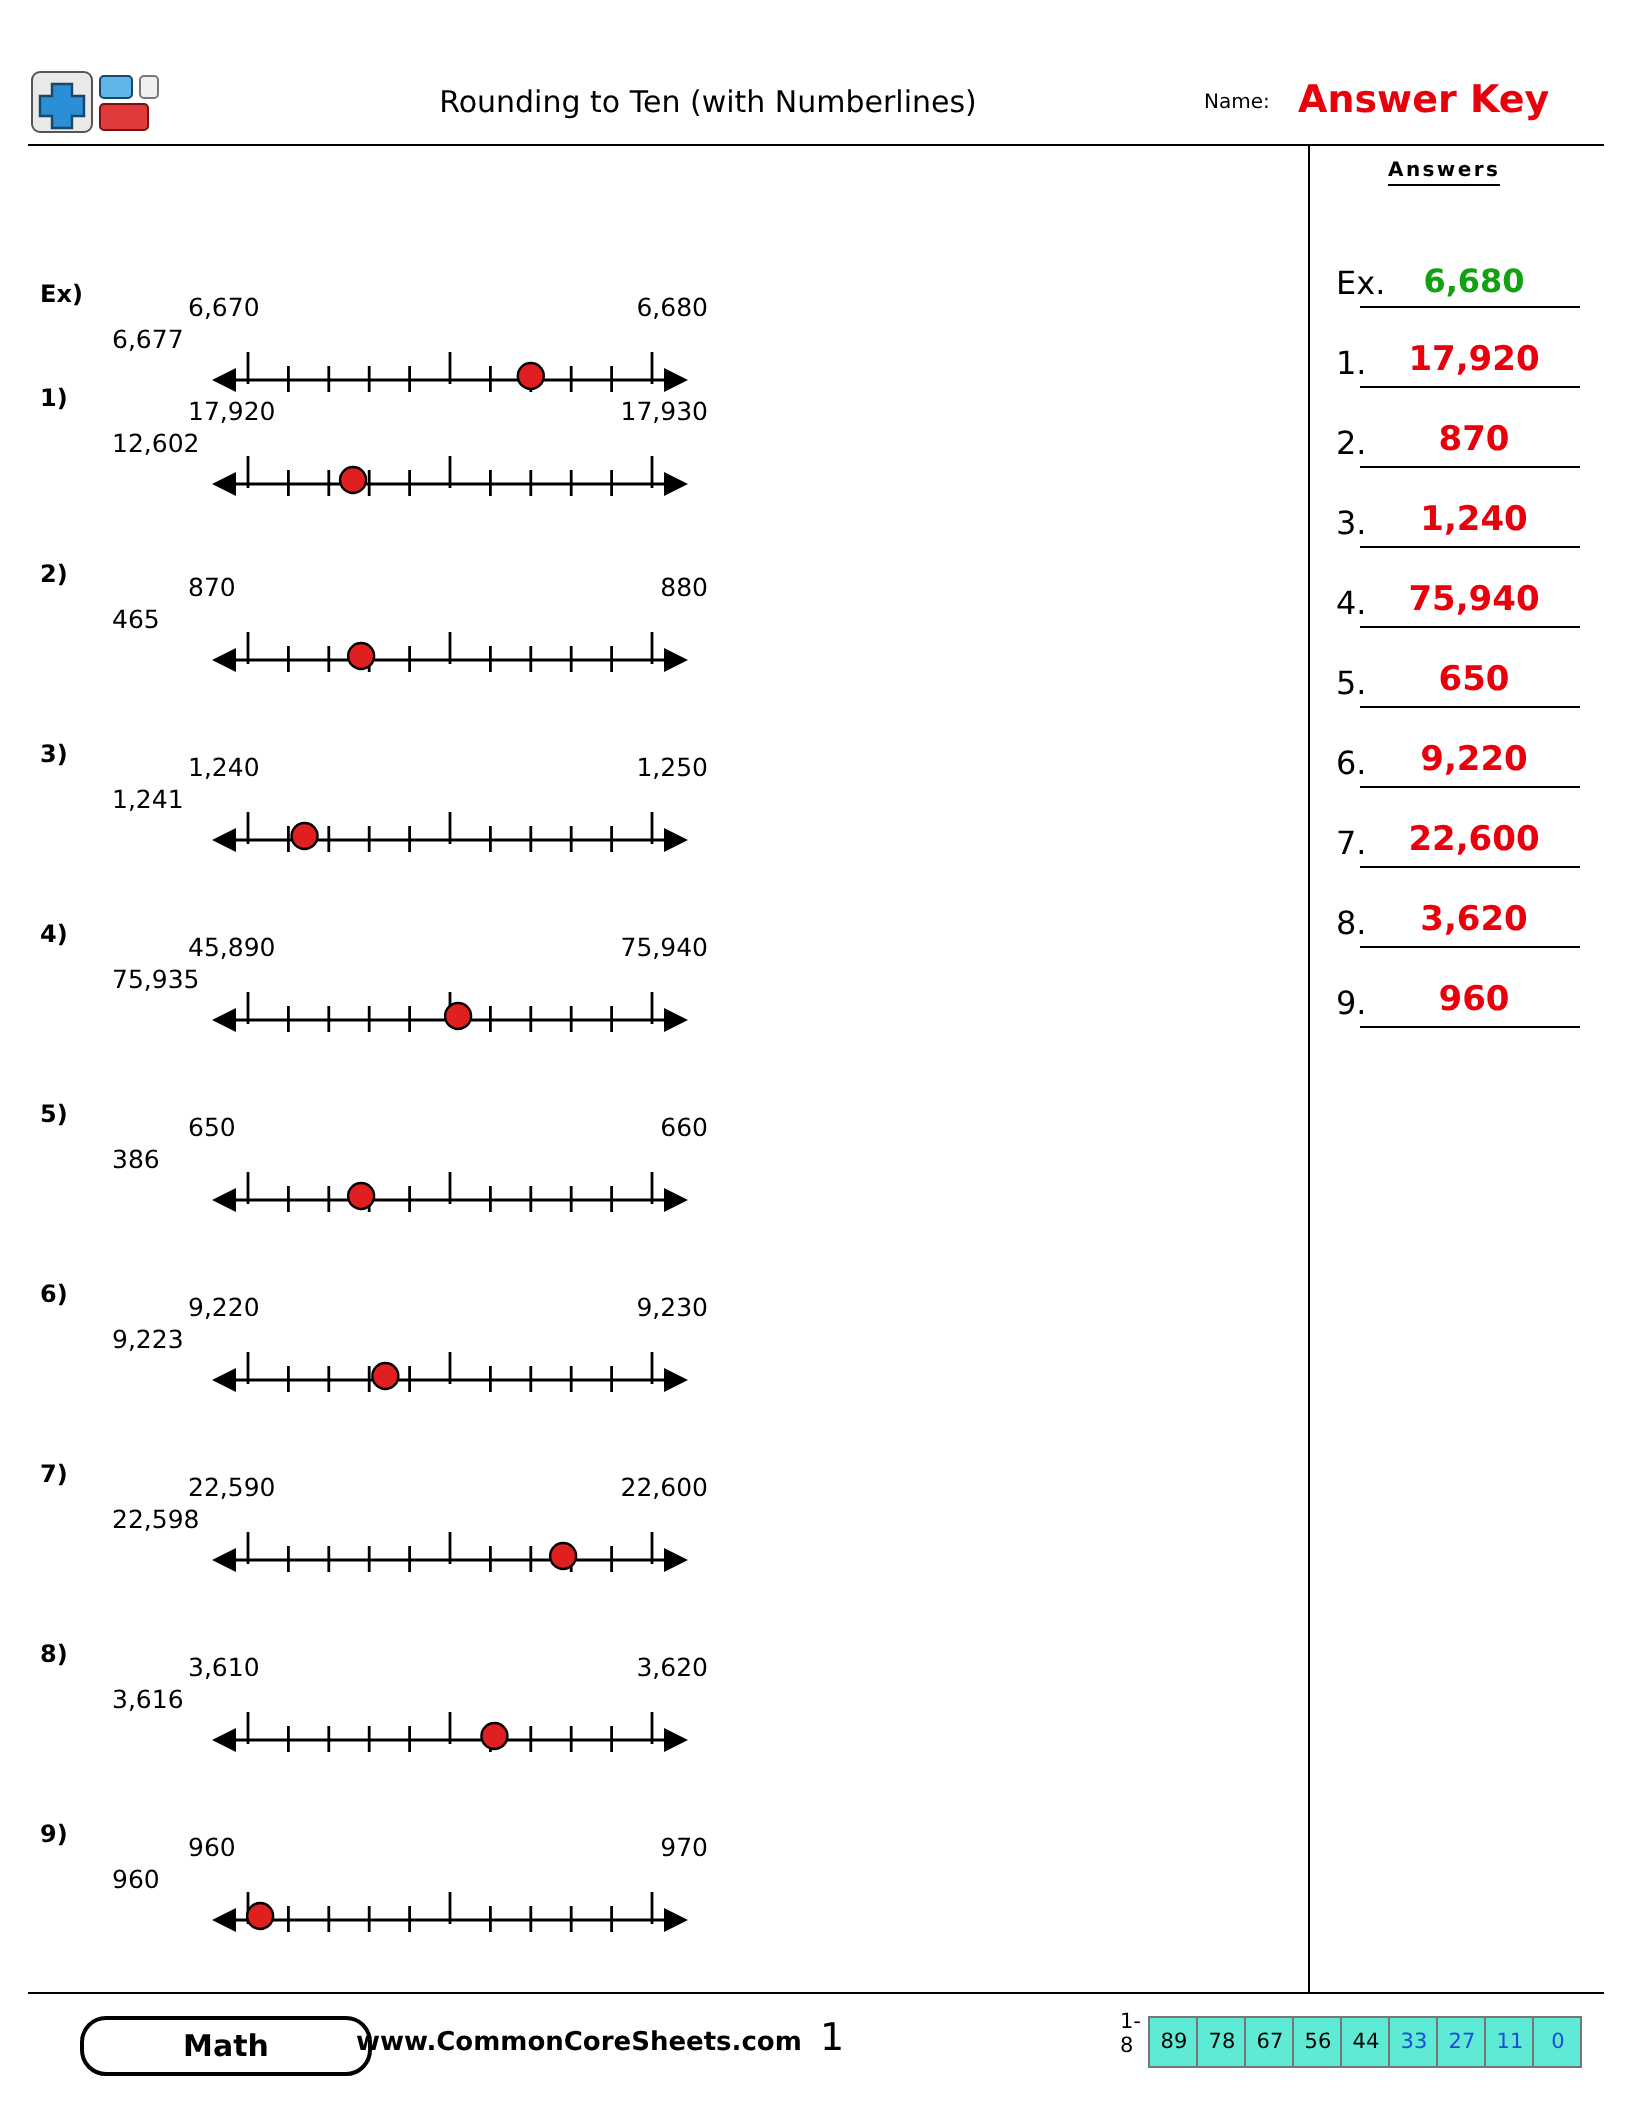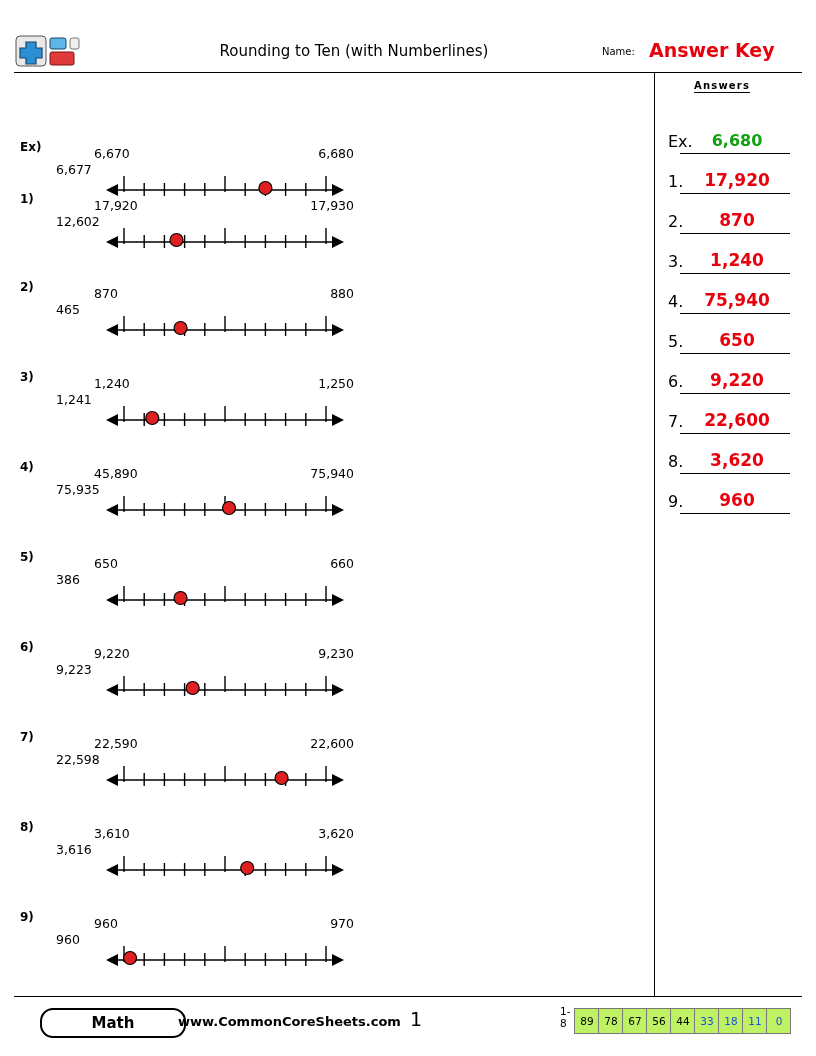--- a/index.html
+++ b/index.html
@@ -202,21 +202,21 @@
     padding-right: 4px;
   }
   .scale .cell {
     border: 1px solid #777;
     border-right: none;
     min-width: 19px;
     display: flex;
     align-items: center;
     justify-content: center;
     color: #000;
-    background: #bef264;
+    background: #5eead4;
     padding: 12px 2px;
   }
   .scale .cell.last { border-right: 1px solid #777; }
   .scale .cell.hl { color: #1a4fd6; }
 </style>
 </head>
 <body>
 
 <div class="page">
 
@@ -552,18 +552,18 @@
   <div class="site">www.CommonCoreSheets.com</div>
   <div class="page-number">1</div>
   <div class="scale" id="scale-container">
       <div class="rng">1-8</div>
       <div class="cell">89</div>
       <div class="cell">78</div>
       <div class="cell">67</div>
       <div class="cell">56</div>
       <div class="cell">44</div>
       <div class="cell hl">33</div>
-      <div class="cell hl">18</div>
+      <div class="cell hl">27</div>
       <div class="cell hl">11</div>
       <div class="cell last hl">0</div>
     </div>
 
 </div>
 
 </body></html>

